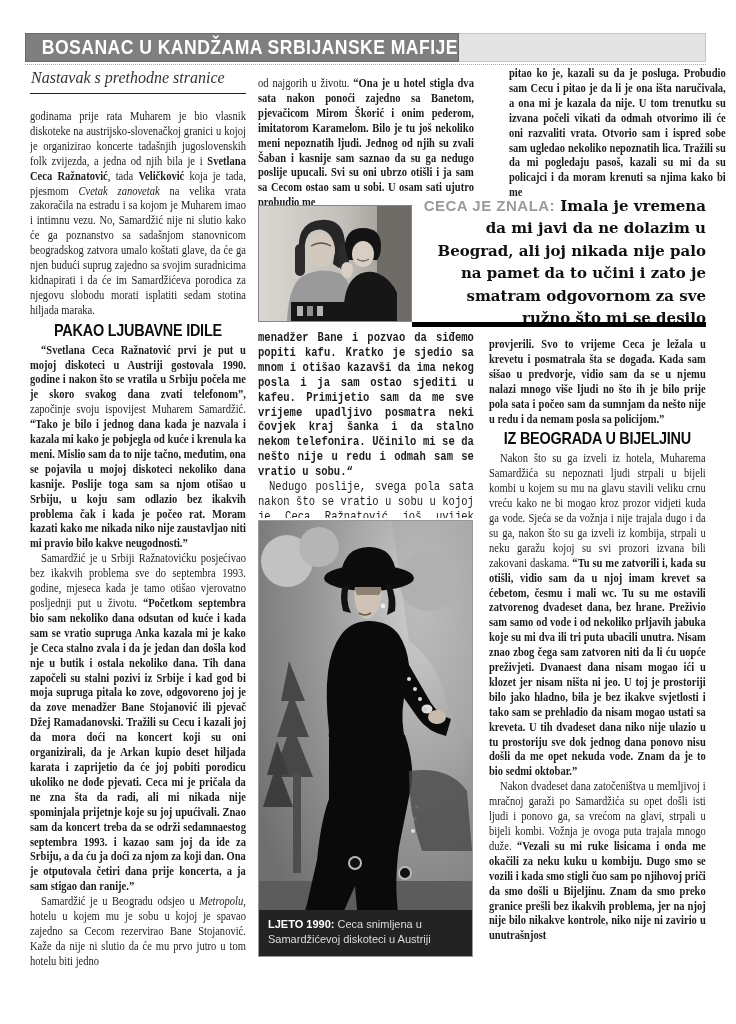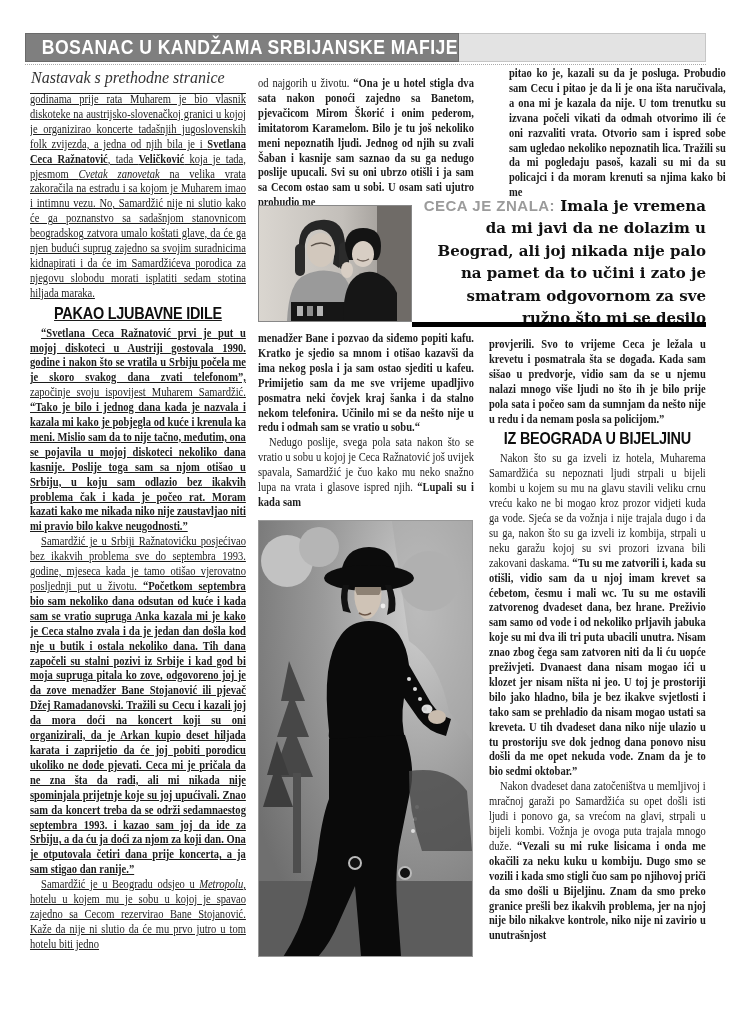--- a/index.html
+++ b/index.html
@@ -16,24 +16,24 @@
       color:#fff;line-height:27px;padding-left:18px;white-space:nowrap;letter-spacing:.5px;}
   .top-dotted{position:absolute;left:25px;top:64px;width:681px;border-top:1px dotted #aaa;}
 
   .note{position:absolute;left:31px;top:69px;font-style:italic;font-size:16px;color:#333;}
   .note-rule{position:absolute;left:30px;top:93px;width:216px;border-top:1.5px solid #222;}
 
   
   .textwrap{position:absolute;overflow:hidden;}
   .col{transform:scaleX(.85);transform-origin:0 0;
        font-size:12.4px;line-height:14.9px;text-align:justify;}
-  .w1{left:30px;top:92px;width:216px;height:868px;text-decoration:underline;}  .w1 .col{width:254px;}
+  .w1{left:30px;top:109px;width:216px;height:868px;}  .w1 .col{width:254px;}
   .w2t{left:258px;top:66px;width:216px;height:138px;margin-top:10px;} .w2t .col{width:254px;}
   .w3t{left:489px;top:66px;width:217px;height:138px;margin-left:20px;} .w3t .col{width:255px;}
-  .w2b{left:258px;top:331px;width:216px;height:187px;} .w2b .col{width:254px;}
+  .w2b{left:258px;top:331px;width:216px;height:187px;font-family:Liberation Mono, monospace;} .w2b .col{width:254px;}
   .w3b{left:489px;top:337px;width:217px;height:644px;} .w3b .col{width:255px;}
   .col p{margin:0;}
   .col p.ind{text-indent:13px;}
   .b{font-weight:bold;}
   .i{font-style:italic;}
   .sec-heading{font-family:"Liberation Sans",sans-serif;font-weight:bold;font-size:17px;
       text-align:center;margin:6px 0 4px;letter-spacing:-.3px;color:#0e0e0e;}
 
   
   .quote-box{position:absolute;left:258px;top:205px;width:448px;height:122px;}
@@ -195,20 +195,21 @@
       <path d="M70,218 l76,-4 q10,30 6,52 l-12,60 q-4,30 -2,54 l4,55 h-40 l-6,-70 -16,36 q-10,24 -24,38 h-34 q18,-26 26,-56 l10,-44 q4,-40 12,-61 z" fill="#0a0a0a"></path>
 
       <circle cx="158" cy="286" r="2" fill="#ddd"></circle>
         <circle cx="156" cy="298" r="2" fill="#ddd"></circle>
       <circle cx="154" cy="310" r="2" fill="#ddd"></circle>
       <circle cx="96" cy="342" r="6" fill="#111" stroke="#bbb" stroke-width="2"></circle>
       <circle cx="146" cy="352" r="6" fill="#111" stroke="#bbb" stroke-width="2"></circle>
 
       <path d="M150,250 q40,-6 58,20 l5,60 h-50 q-14,-40 -13,-80 z" fill="#4a4a4a" opacity=".8"></path>
     </svg>
+    <div class="caption"><span class="cl">LJETO 1990:</span><span> Ceca snimljena u Samardžićevoj diskoteci u Austriji</span></div>
   </div>
 
   <div class="footer">
     <span class="num">10</span>
     <span class="mag">SLOBODNA BOSNA</span>
     <span class="date">27. mart 2003.</span>
   </div>
 
 </div>
 

